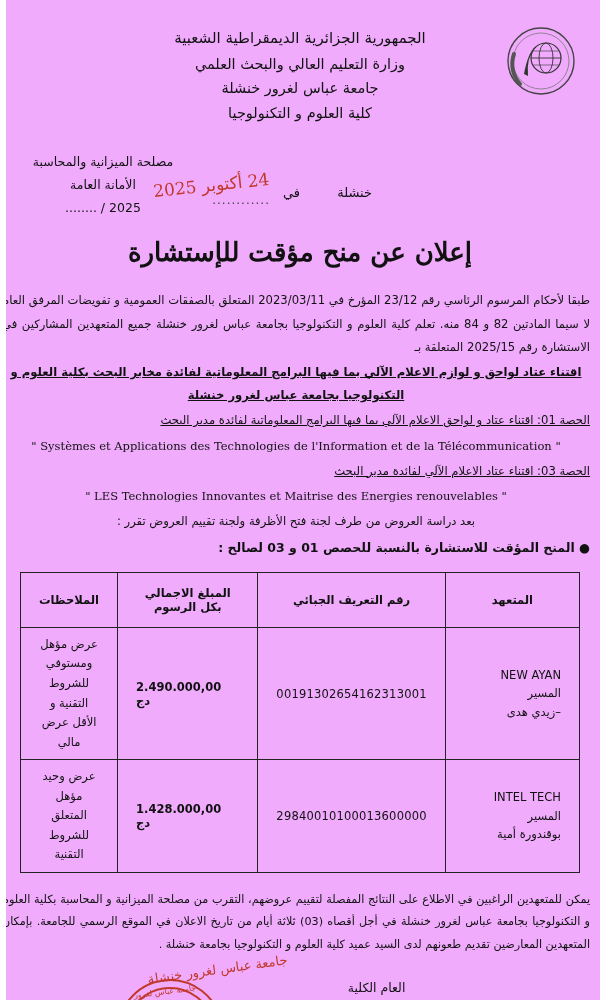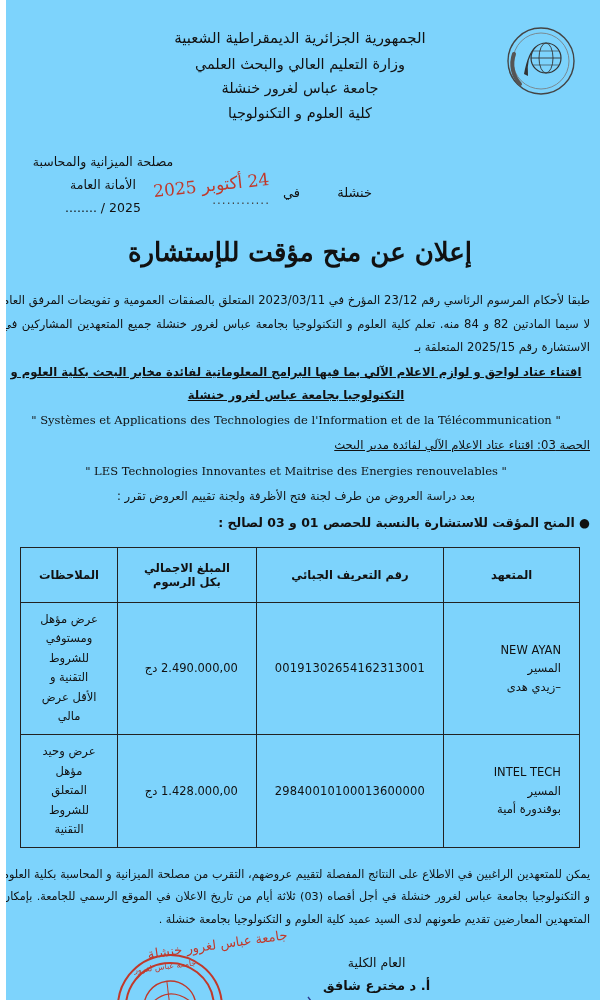--- a/index.html
+++ b/index.html
@@ -7,21 +7,21 @@
     padding: 0;
     background: #e8e8e8;
   }
   body {
     font-family: "DejaVu Sans", sans-serif;
   }
   .page {
     position: relative;
     width: 600px;
     height: 1000px;
-    background: #7dd3fc;
+    background: #f0abfc;
     overflow: hidden;
     box-sizing: border-box;
   }
   
   .letterhead {
     position: relative;
     padding-top: 26px;
     text-align: center;
   }
   .logo {
@@ -154,23 +154,23 @@
     width: 118px;
     line-height: 1.6;
   }
   td.nif {
     text-align: center;
     width: 150px;
     font-family: "DejaVu Sans", sans-serif;
     letter-spacing: 0.2px;
   }
   td.amount {
-    text-align: right;
+    text-align: left;
     width: 110px;
-    font-weight: normal;
+    font-weight: bold;
   }
   td.notes {
     text-align: center;
     line-height: 1.7;
   }
 
   
   .footer-block {
     margin-top: 16px;
     padding: 0 10px 0 2px;
@@ -275,20 +275,21 @@
     <span class="date-fi">في</span>
     <span class="date-hand">24 أكتوبر 2025</span>
     <span class="date-dots">............</span>
   </div>
 
   <div class="doc-title">إعلان عن منح مؤقت للإستشارة</div>
 
   <div class="body-block">
     <p>طبقا لأحكام المرسوم الرئاسي رقم 23/12 المؤرخ في 2023/03/11 المتعلق بالصفقات العمومية و تفويضات المرفق العام لا سيما المادتين 82 و 84 منه. تعلم كلية العلوم و التكنولوجيا بجامعة عباس لغرور خنشلة جميع المتعهدين المشاركين في الاستشارة رقم 2025/15 المتعلقة بـ</p>
     <p class="center bold-u">اقتناء عتاد لواحق و لوازم الاعلام الآلي بما فيها البرامج المعلوماتية لفائدة مخابر البحث بكلية العلوم و التكنولوجيا بجامعة عباس لغرور خنشلة</p>
+    <p class="lot-line u">الحصة 01: اقتناء عتاد و لواحق الاعلام الآلي بما فيها البرامج المعلوماتية لفائدة مدير البحث</p>
     <p class="lat">" Systèmes et Applications des Technologies de l'Information et de la Télécommunication "</p>
     <p class="lot-line u">الحصة 03: اقتناء عتاد الاعلام الآلي لفائدة مدير البحث</p>
     <p class="lat">" LES Technologies Innovantes et Maitrise des Energies renouvelables "</p>
     <p class="center">بعد دراسة العروض من طرف لجنة فتح الأظرفة ولجنة تقييم العروض تقرر :</p>
     <p class="bullet-line">● المنح المؤقت للاستشارة بالنسبة للحصص 01 و 03 لصالح :</p>
   </div>
 
   <table class="result">
     <thead>
       <tr>

